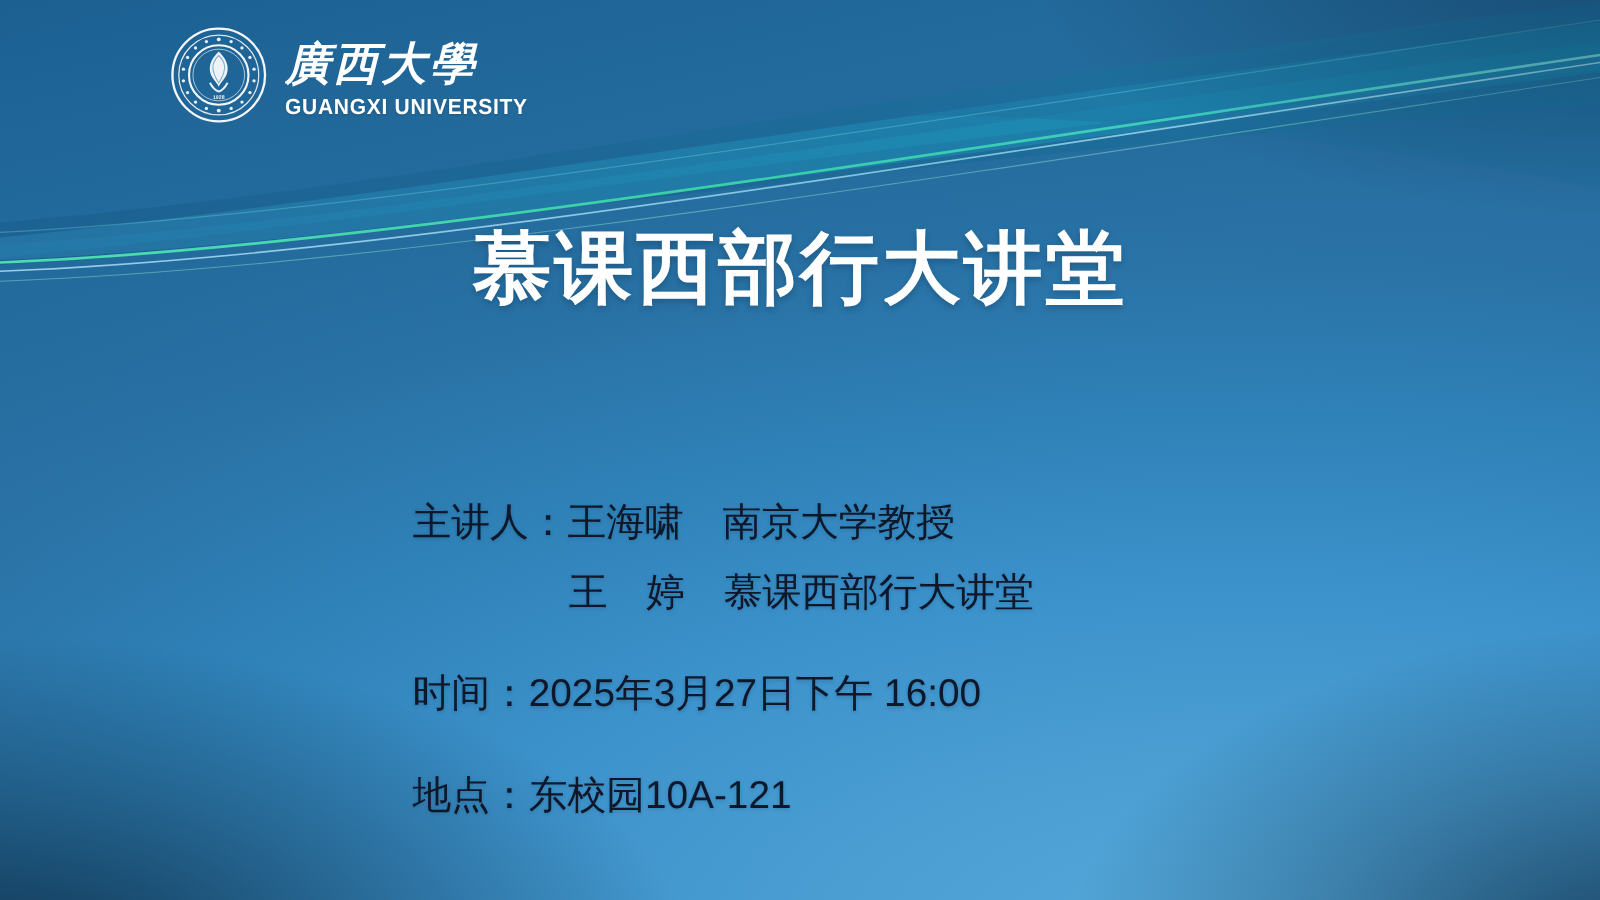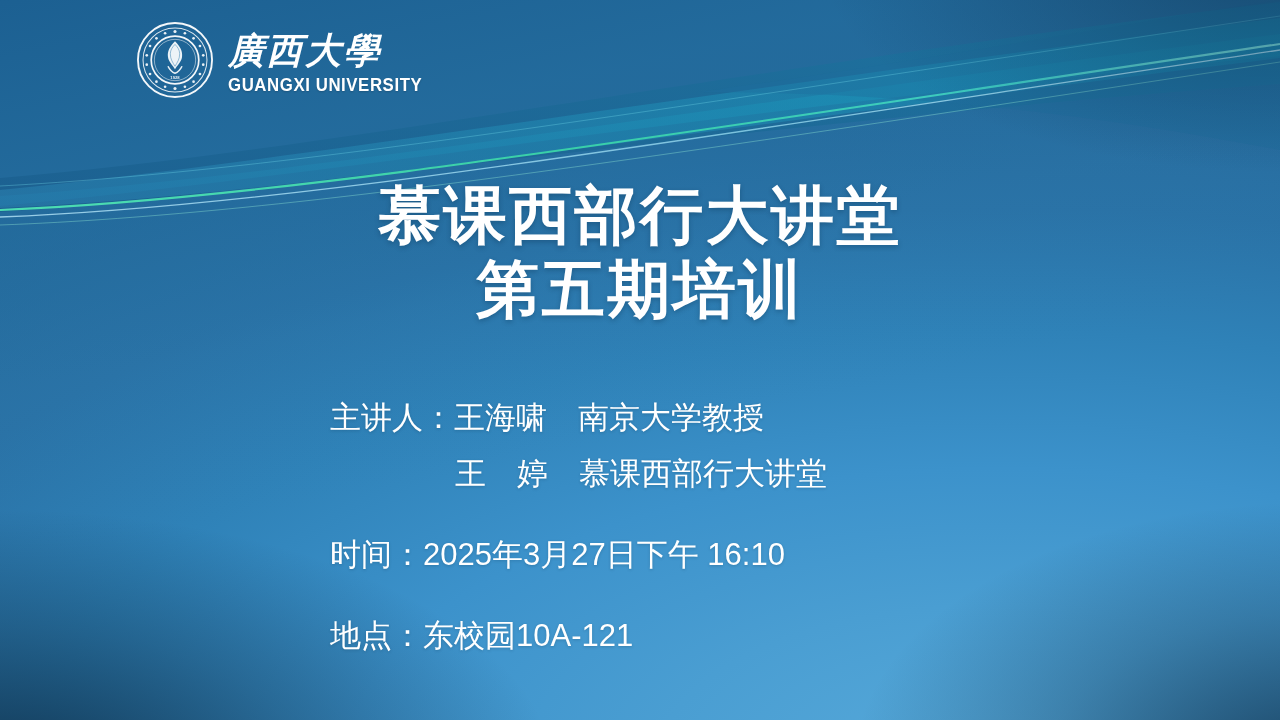--- a/index.html
+++ b/index.html
@@ -105,21 +105,21 @@
   .details {
     position: absolute;
     left: 330px;
     top: 402px;
     width: 880px;
   }
   .detail-row {
     font-size: 31px;
     font-weight: 400;
     line-height: 1;
-    color: #ffffff;
+    color: #0f172a;
     white-space: pre;
     text-shadow: 0 1px 3px rgba(8,40,66,0.22);
   }
   .row-speaker1 { margin: 0 0 0 0; }
   .row-speaker2 { margin: 25px 0 0 125px; }
   .row-time     { margin: 50px 0 0 0; }
   .row-place    { margin: 50px 0 0 0; }
 </style>
 </head>
 <body>
@@ -214,23 +214,22 @@
 
       <svg class="logo-cn" viewBox="0 0 176 46" aria-hidden="true">
         <text x="0" y="35" font-family="'Liberation Serif', 'DejaVu Serif', serif" font-size="36" font-style="italic" font-weight="700" fill="#ffffff" letter-spacing="2.5">廣西大學</text>
       </svg>
       <div class="logo-en">GUANGXI UNIVERSITY</div>
     </div>
   </div>
 
   <div class="title-block">
     <div class="title-line">慕课西部行大讲堂</div>
-    <div class="title-line">第五期培训</div>
   </div>
 
   <div class="details">
     <div class="detail-row row-speaker1">主讲人：王海啸　南京大学教授</div>
     <div class="detail-row row-speaker2">王　婷　慕课西部行大讲堂</div>
-    <div class="detail-row row-time">时间：2025年3月27日下午 16:10</div>
+    <div class="detail-row row-time">时间：2025年3月27日下午 16:00</div>
     <div class="detail-row row-place">地点：东校园10A-121</div>
   </div>
 
 </div>
 
 </body></html>

